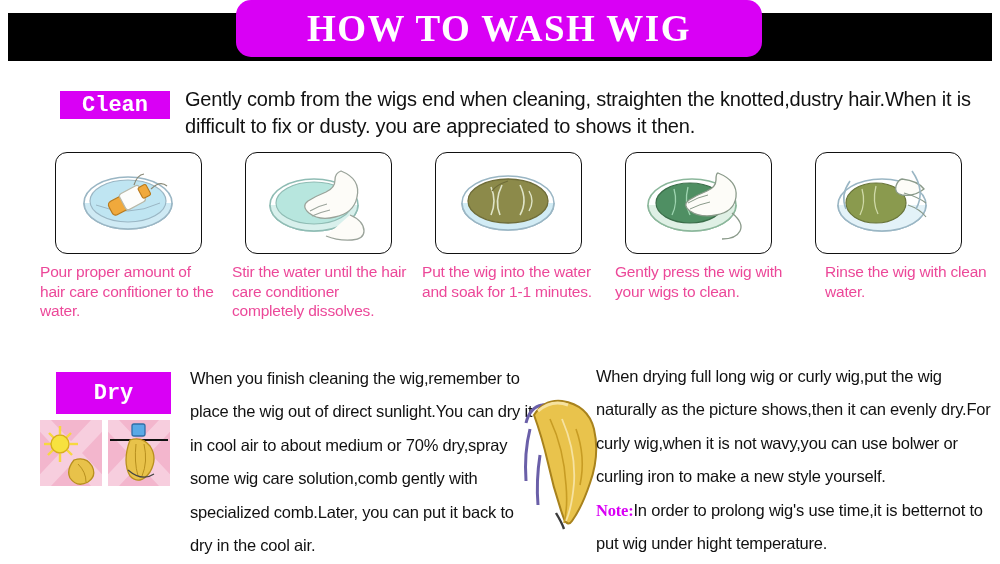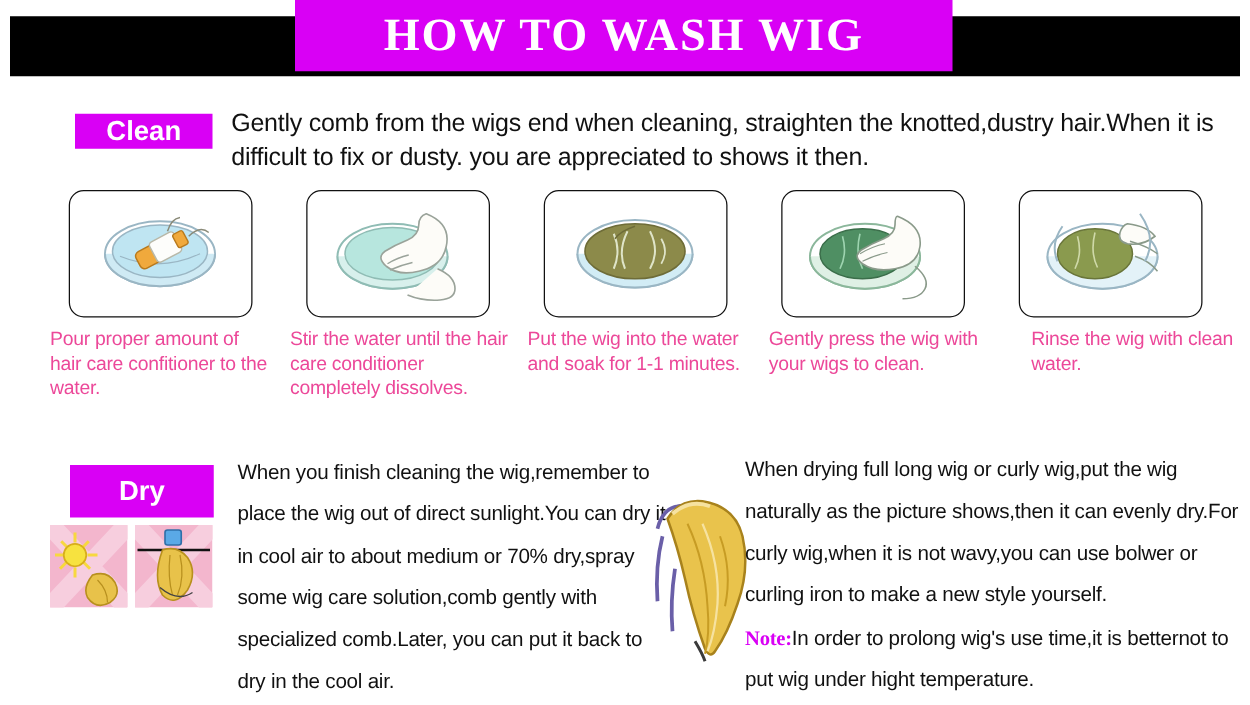--- a/index.html
+++ b/index.html
@@ -5,26 +5,26 @@
   html,body{margin:0;padding:0;}
   body{
     width:1000px;height:564px;background:#ffffff;
     font-family:"Liberation Sans",sans-serif;
     color:#111;overflow:hidden;position:relative;
   }
   
   .header{position:absolute;left:0;top:0;width:1000px;height:66px;}
   .header-blackbar{position:absolute;left:8px;top:13px;width:984px;height:48px;background:#000000;}
   .header-band{position:absolute;left:236px;top:0px;width:526px;height:57px;background:#d900f5;
-    display:flex;align-items:center;justify-content:center;}
+    display:flex;align-items:center;justify-content:center;border-radius:15px;}
   .header-title{font-family:"Liberation Serif",serif;color:#ffffff;font-size:37px;
     font-weight:700;letter-spacing:1.5px;line-height:1;white-space:nowrap;}
 
   
-  .badge{background:#d900f5;color:#fff;font-family:Liberation Sans, sans-serif;
+  .badge{background:#d900f5;color:#fff;font-family:Liberation Mono, monospace;
     font-weight:700;display:flex;align-items:center;justify-content:center;}
   .clean-badge{position:absolute;left:60px;top:91px;width:110px;height:28px;font-size:22px;}
   .clean-text{position:absolute;left:185px;top:86px;width:800px;font-size:20px;line-height:1.35;
     letter-spacing:-0.2px;}
 
   
   .panels{position:absolute;left:55px;top:152px;width:935px;height:100px;}
   .panel{position:absolute;top:0;width:145px;height:100px;border:1.5px solid #111;
     border-radius:12px;background:#fff;overflow:hidden;}
   .panel svg{display:block;width:145px;height:100px;}

